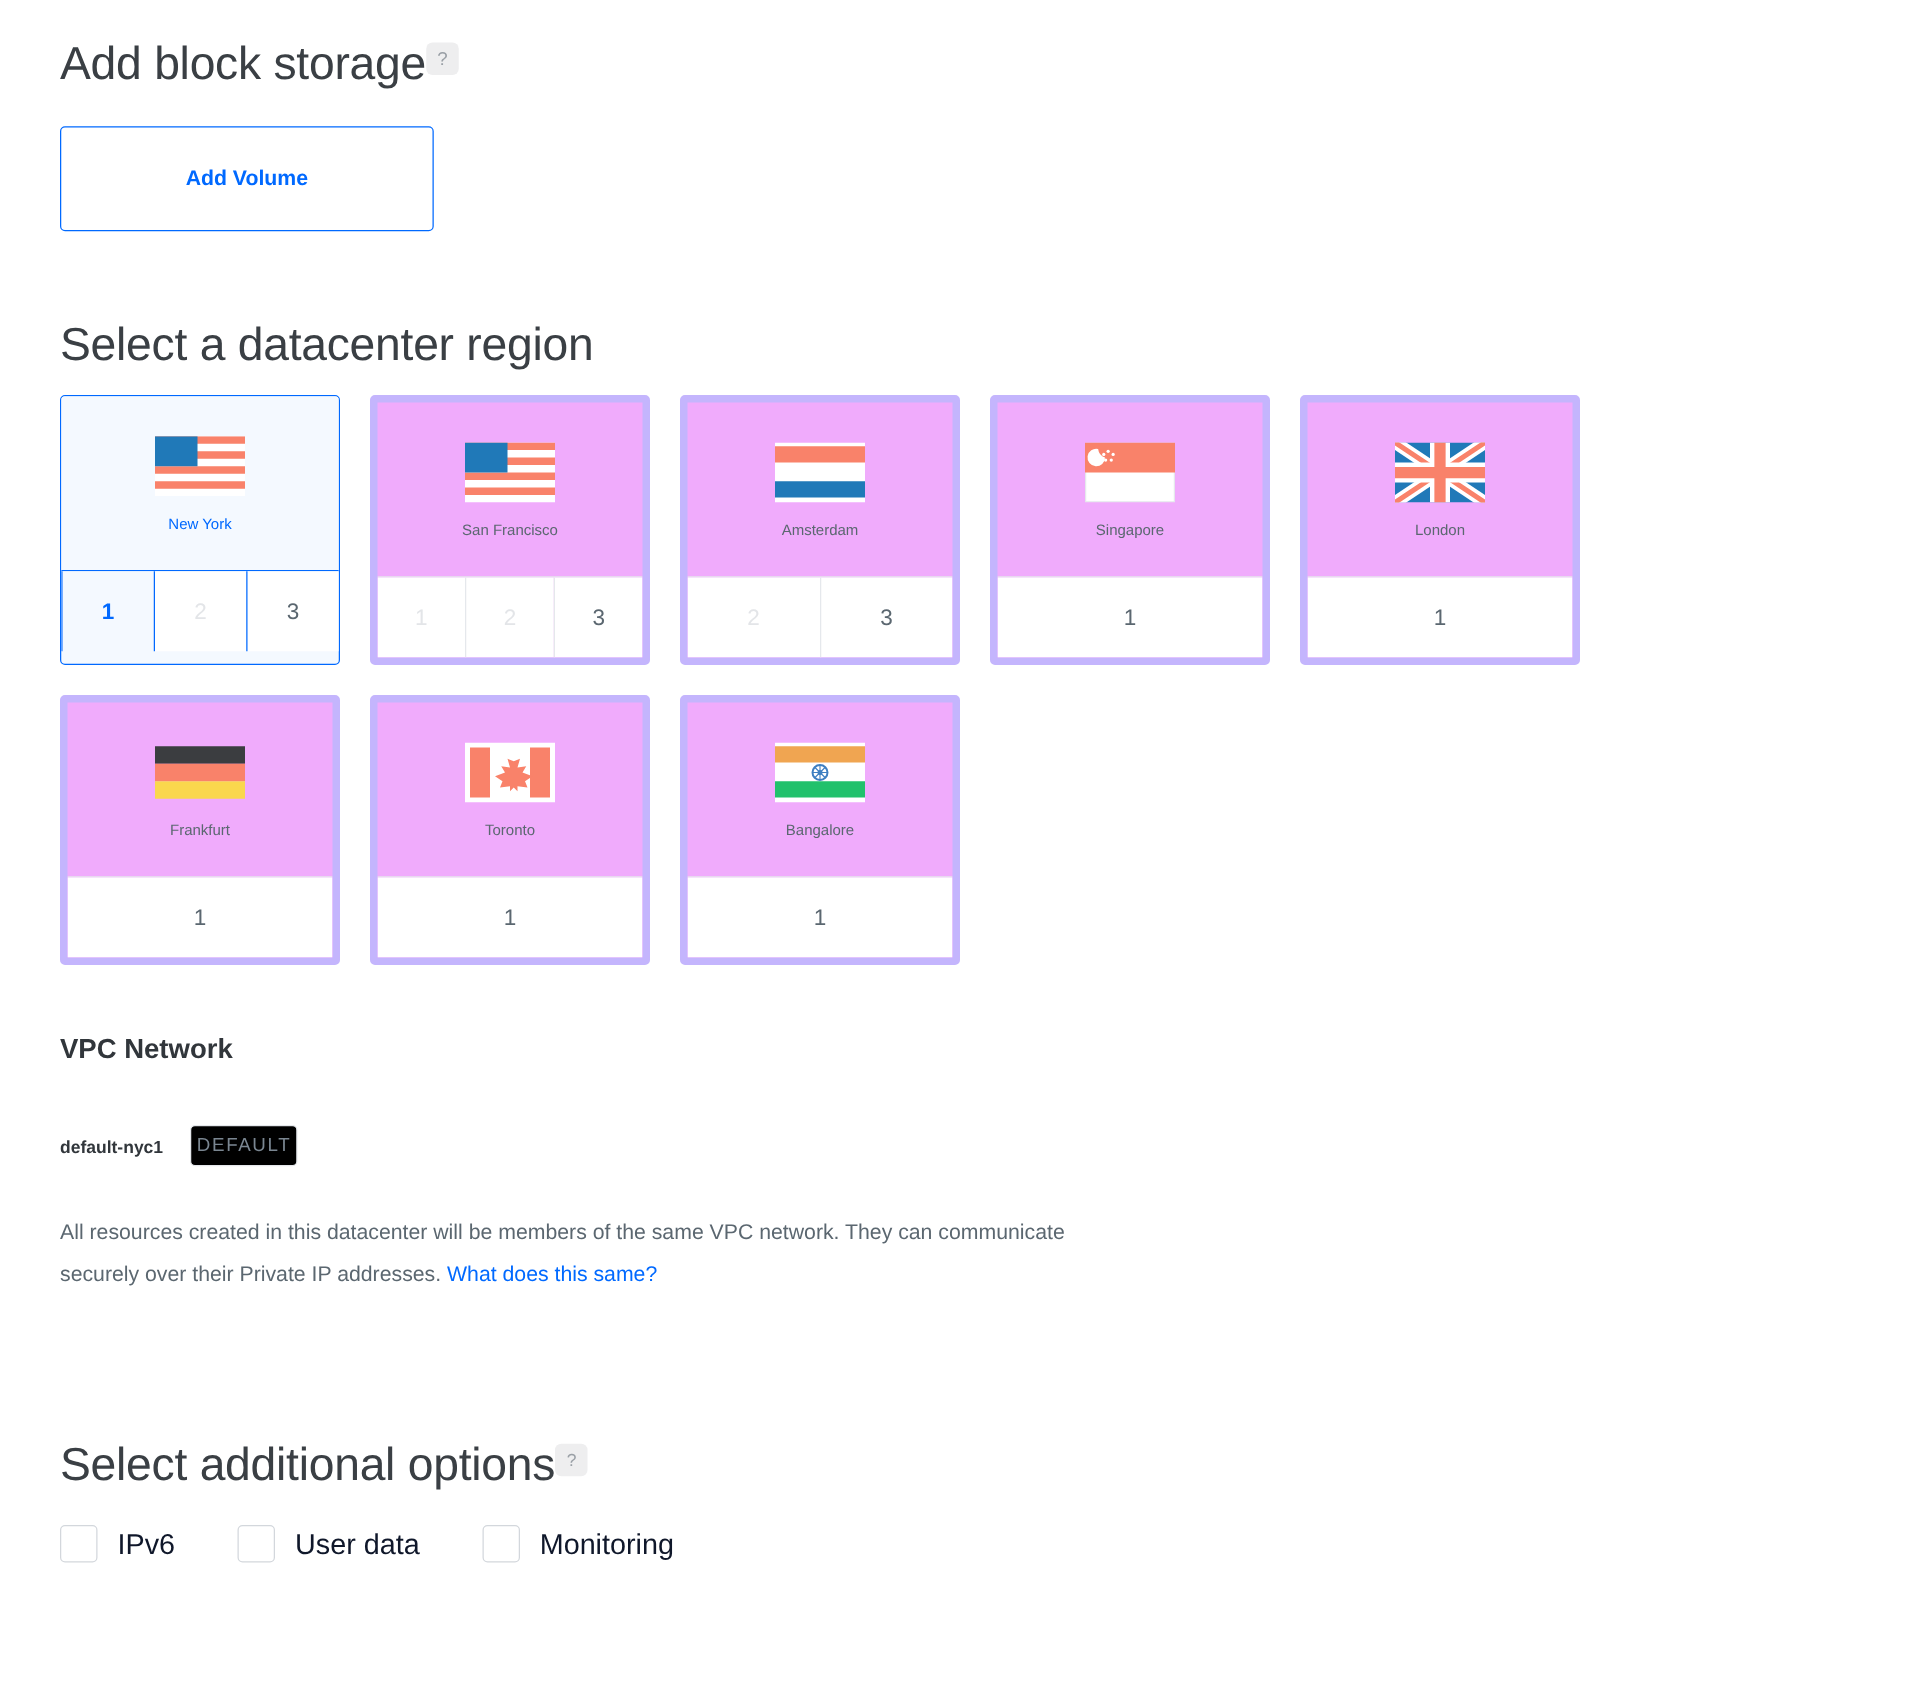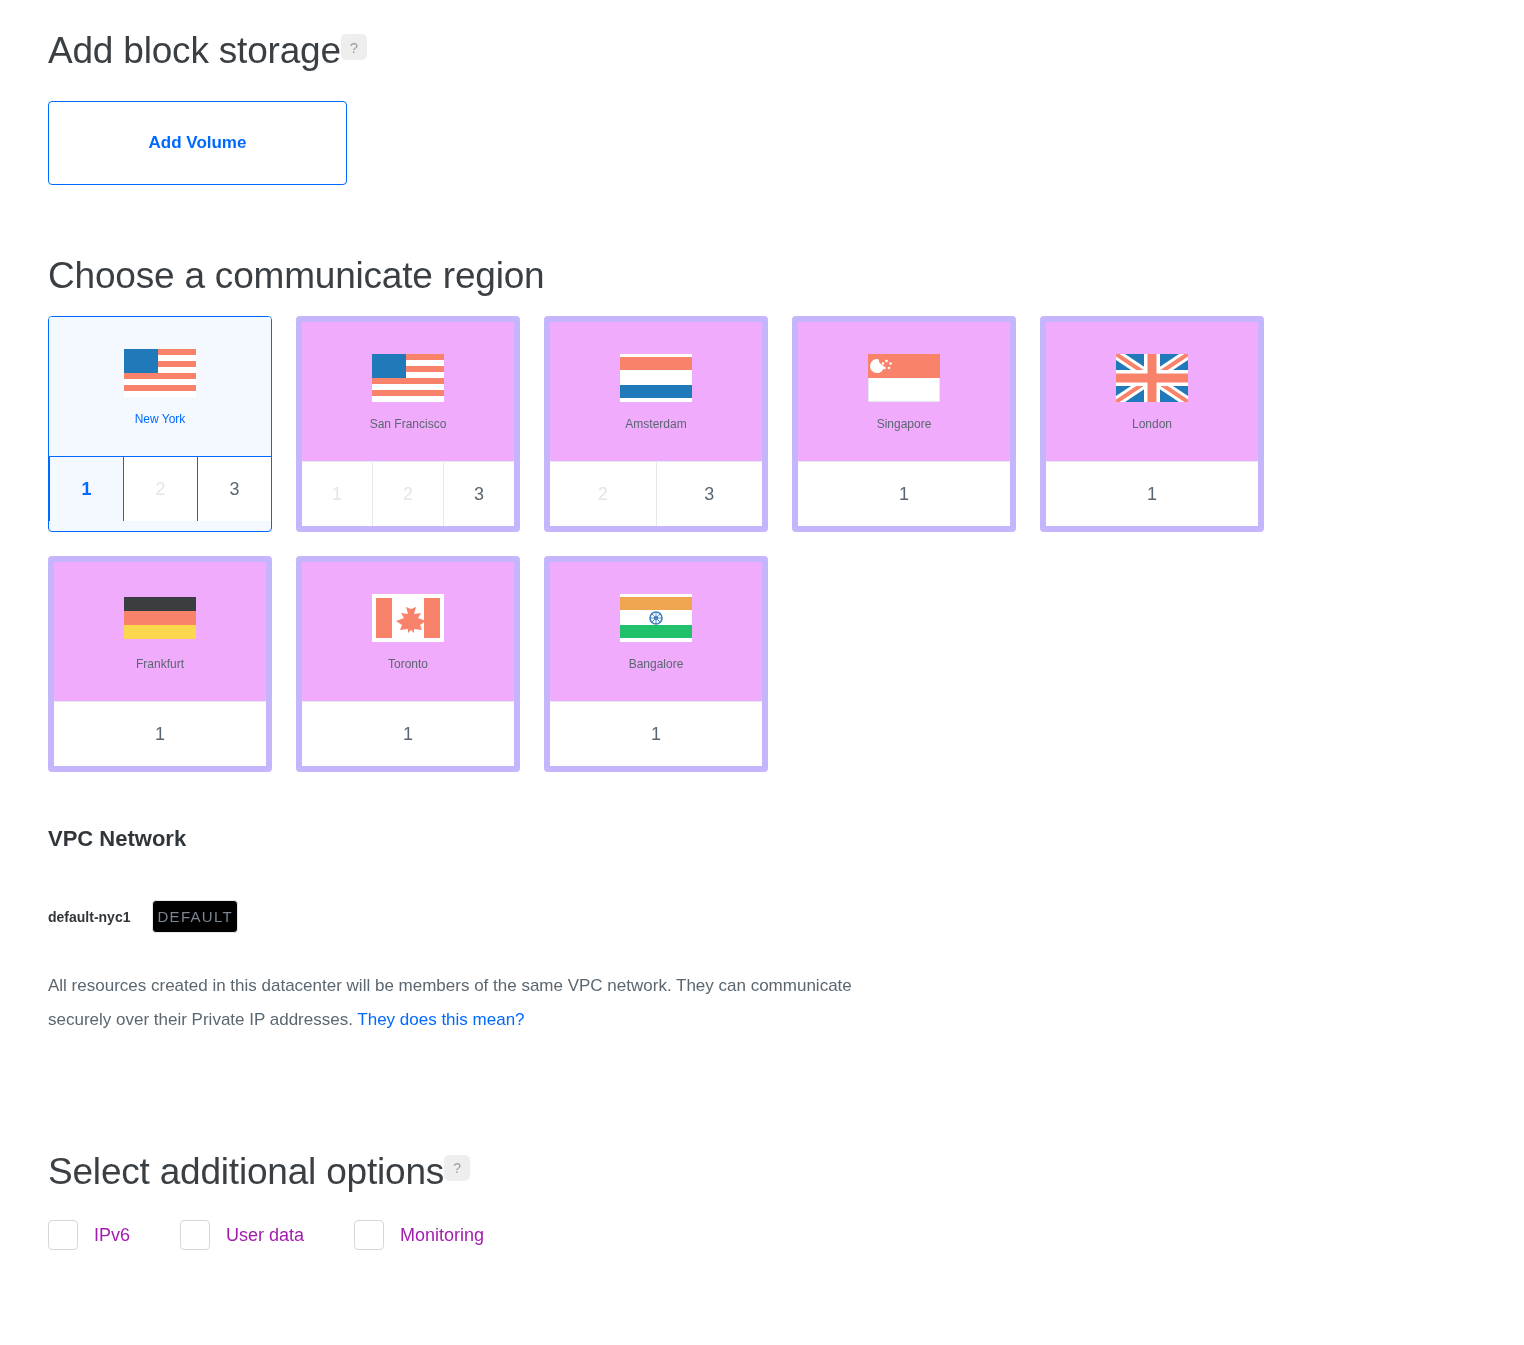--- a/index.html
+++ b/index.html
@@ -185,41 +185,41 @@
   }
   .checkbox {
     width: 30px;
     height: 30px;
     border: 1px solid #d3d7dc;
     border-radius: 4px;
     background: #ffffff;
     cursor: pointer;
   }
   .option-label {
-    font-size: 18px;
-    color: #a21caf;
+    font-size: 23px;
+    color: #0f172a;
     line-height: 1;
   }
 </style>
 </head>
 <body>
 
 <div class="page">
 
   <div style="padding-top:32px;">
     <div class="h-big">
       <span>Add block storage</span>
       <span class="help-badge">?</span>
     </div>
     <button class="add-volume-btn">Add Volume</button>
   </div>
 
   <div style="margin-top:72px;">
     <div class="h-big">
-      <span>Choose a communicate region</span>
+      <span>Select a datacenter region</span>
     </div>
     <div class="region-grid" id="region-grid">
         <div class="region-card selected">
           <div class="region-top">
             <span>
               <svg class="flag" viewBox="0 0 72 48">
       <rect width="72" height="48" fill="#ffffff"></rect>
       <g fill="#f9826a">
         <rect x="0" y="0" width="72" height="6"></rect>
         <rect x="0" y="12" width="72" height="6"></rect>
@@ -368,21 +368,21 @@
       </div>
   </div>
 
   <div class="vpc-section">
     <div class="h-small">VPC Network</div>
     <div class="vpc-row">
       <span class="vpc-name">default-nyc1</span>
       <span class="default-badge">DEFAULT</span>
     </div>
     <div class="vpc-desc">
-      <span>All resources created in this datacenter will be members of the same VPC network. They can communicate securely over their Private IP addresses. </span><a class="link" href="#">They does this mean?</a>
+      <span>All resources created in this datacenter will be members of the same VPC network. They can communicate securely over their Private IP addresses. </span><a class="link" href="#">What does this same?</a>
     </div>
   </div>
 
   <div class="options-section">
     <div class="h-big">
       <span>Select additional options</span>
       <span class="help-badge small">?</span>
     </div>
     <div class="options-row" id="options-row">
         <label class="option">

